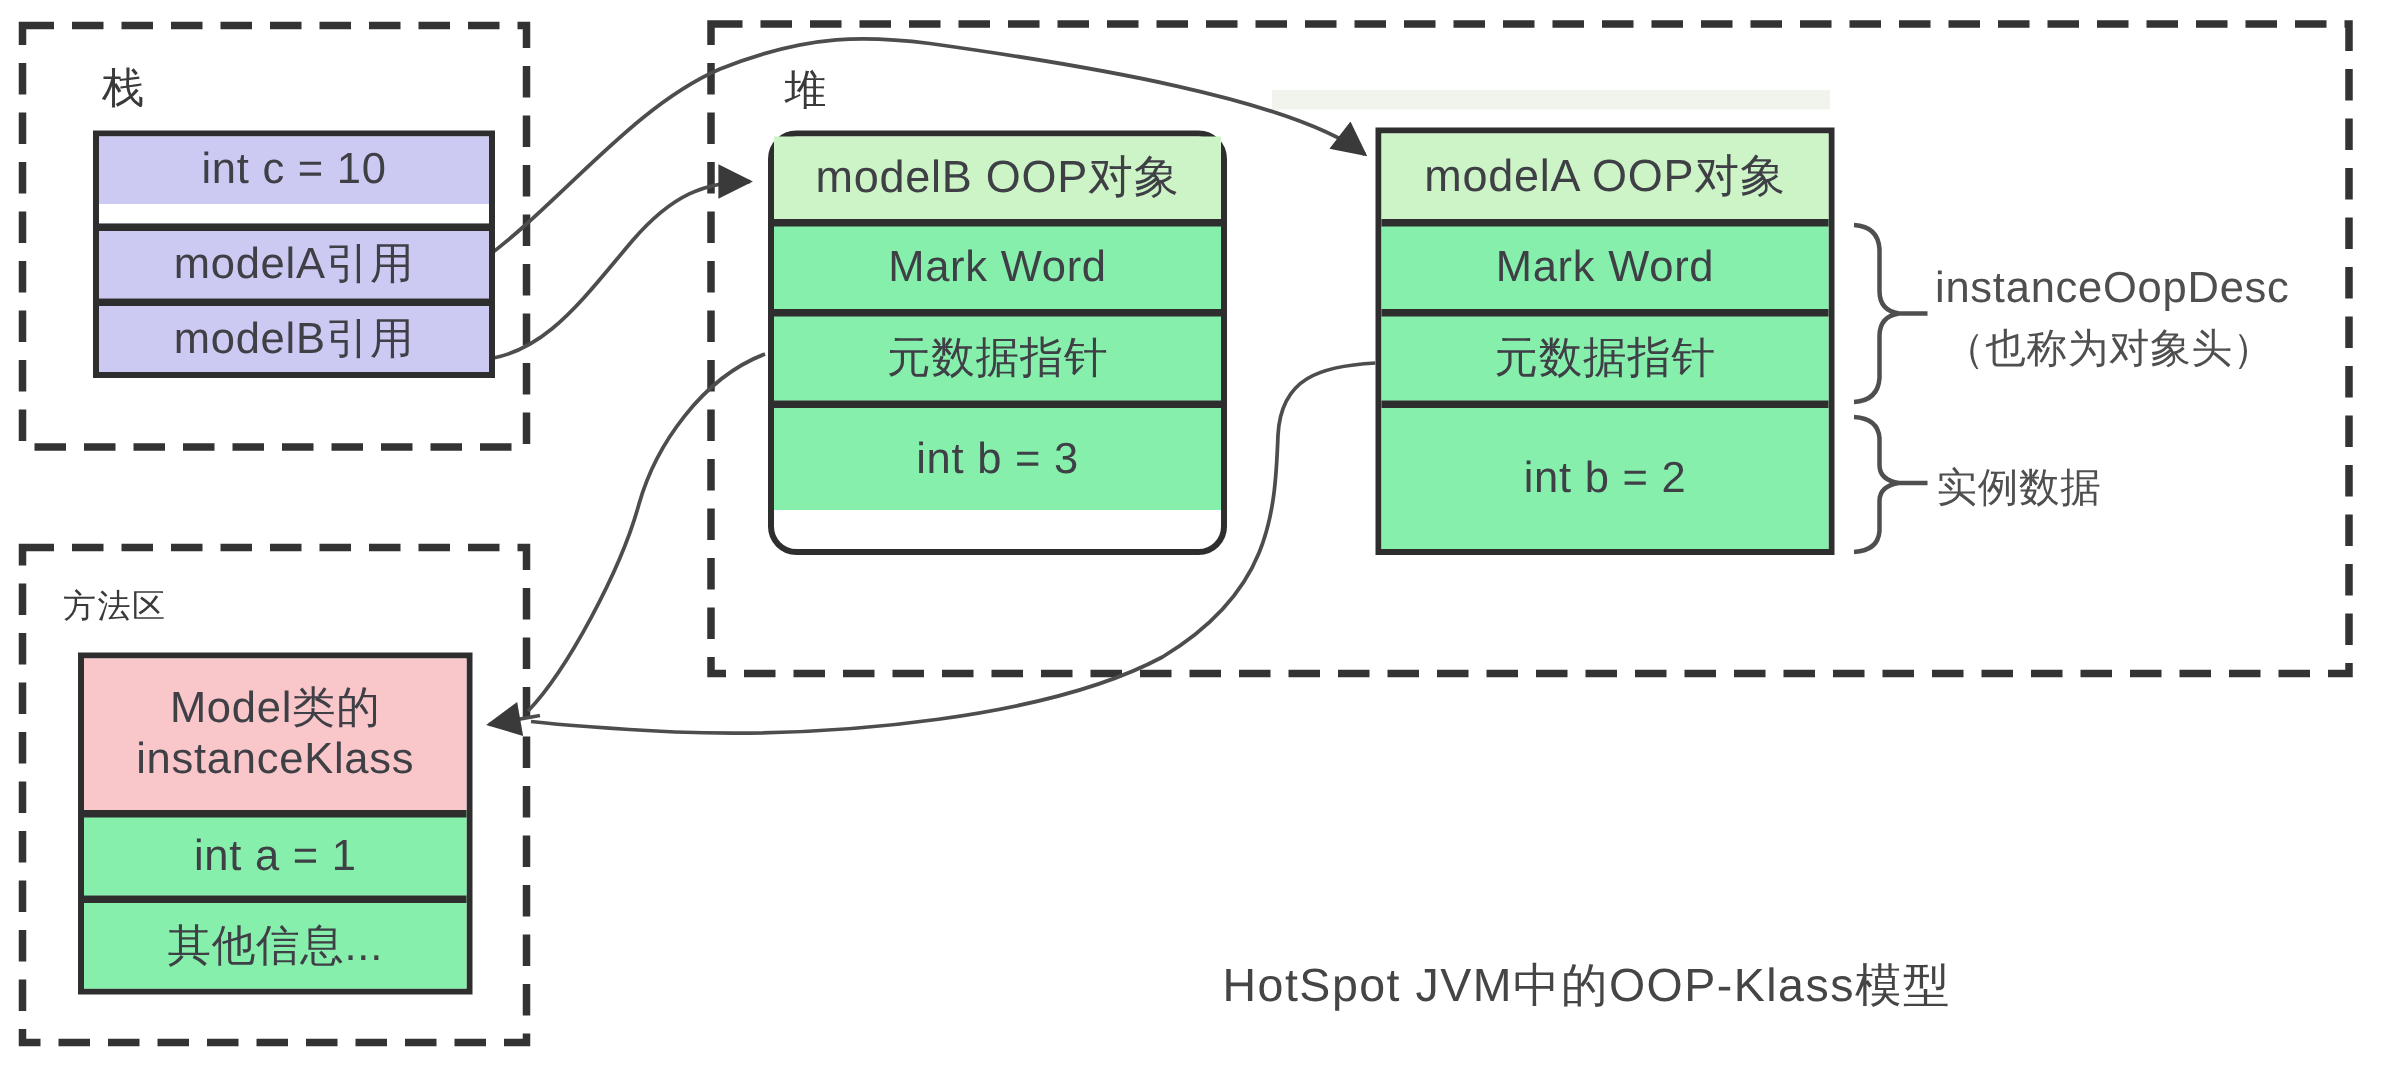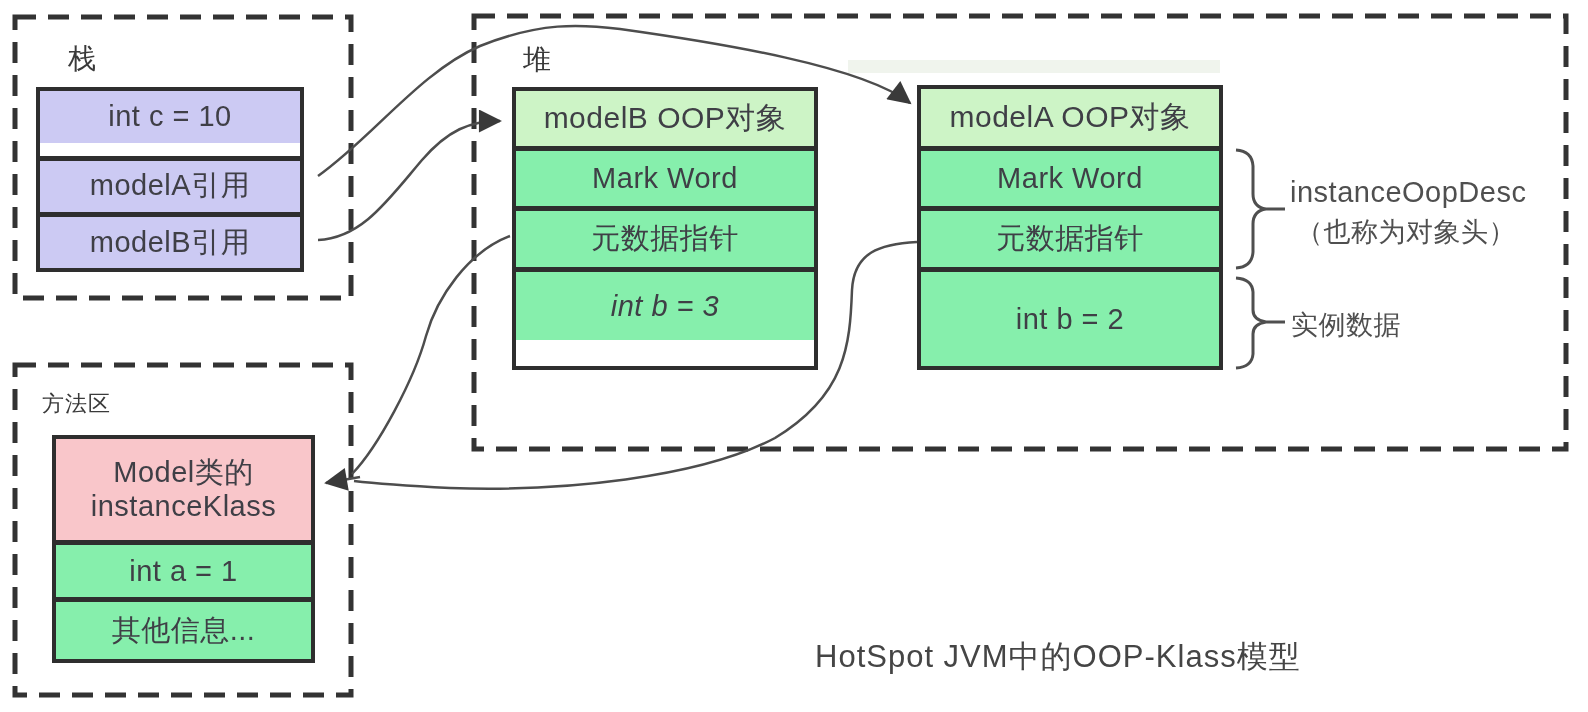--- a/index.html
+++ b/index.html
@@ -68,31 +68,31 @@
     <path d="M 360 477 L 326 483" fill="none" stroke="#4d4d4d" stroke-width="2.5" marker-end="url(#ah)"></path>
 
     <path d="M 1236 150 Q 1252 151 1253 166 L 1253 194 Q 1253 207 1266 209 L 1285 209 M 1266 209 Q 1253 211 1253 224 L 1253 252 Q 1252 267 1236 268" fill="none" stroke="#4f4f4f" stroke-width="3"></path>
     <path d="M 1236 278 Q 1252 279 1253 292 L 1253 310 Q 1253 320 1266 322 L 1285 322 M 1266 322 Q 1253 324 1253 334 L 1253 354 Q 1252 367 1236 368" fill="none" stroke="#4f4f4f" stroke-width="3"></path>
   </svg>
 
   <div class="zone-label" style="left:68px;top:40px;">栈</div>
   <div class="zone-label" style="left:523px;top:41px;">堆</div>
   <div class="zone-label" style="left:42px;top:389px;font-size:22px;">方法区</div>
 
-  <div class="tbl" style="left:36px;top:87px;width:268px;height:185px;">
+  <div class="tbl" style="left:62px;top:87px;width:268px;height:165px;">
     <div class="row purple" style="height:56px;">int c = 10</div>
     <div class="row purple" style="height:61px;margin-top:13px;">modelA引用</div>
     <div class="row purple" style="height:60px;">modelB引用</div>
   </div>
 
-  <div class="tbl" style="left:512px;top:87px;width:306px;height:283px;">
+  <div class="tbl" style="left:512px;top:87px;width:306px;height:283px;border-radius:19px;">
     <div class="row hdr green" style="height:55px;">modelB OOP对象</div>
     <div class="row" style="height:60px;">Mark Word</div>
     <div class="row" style="height:61px;">元数据指针</div>
-    <div class="row" style="height:73px;font-style:italic;">int b = 3</div>
+    <div class="row" style="height:73px;">int b = 3</div>
   </div>
 
   <div class="tbl" style="left:917px;top:85px;width:306px;height:285px;">
     <div class="row hdr green" style="height:57px;">modelA OOP对象</div>
     <div class="row" style="height:60px;">Mark Word</div>
     <div class="row" style="height:61px;">元数据指针</div>
     <div class="row" style="height:99px;">int b = 2</div>
   </div>
 
   <div class="tbl" style="left:52px;top:435px;width:263px;height:228px;">

